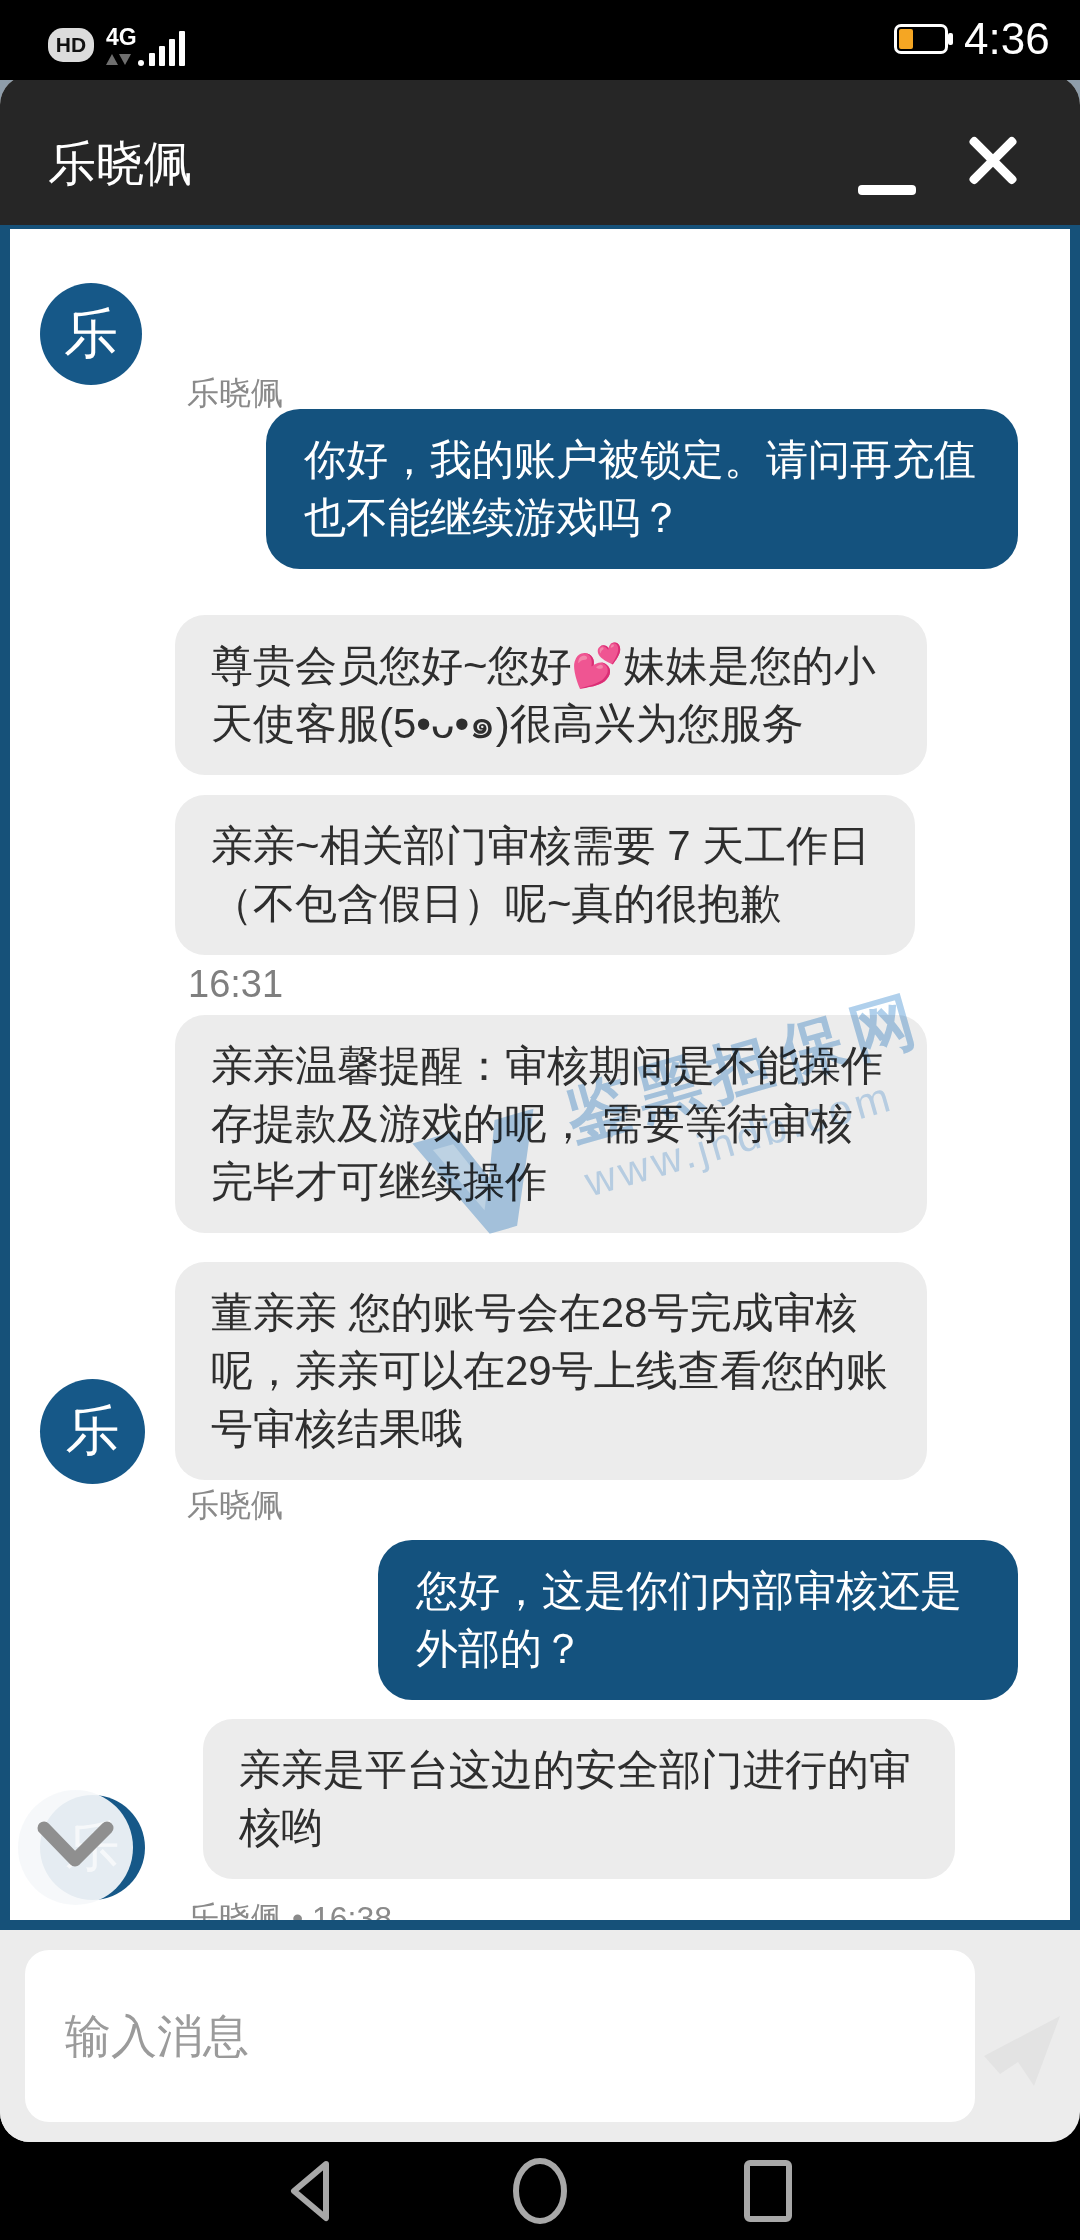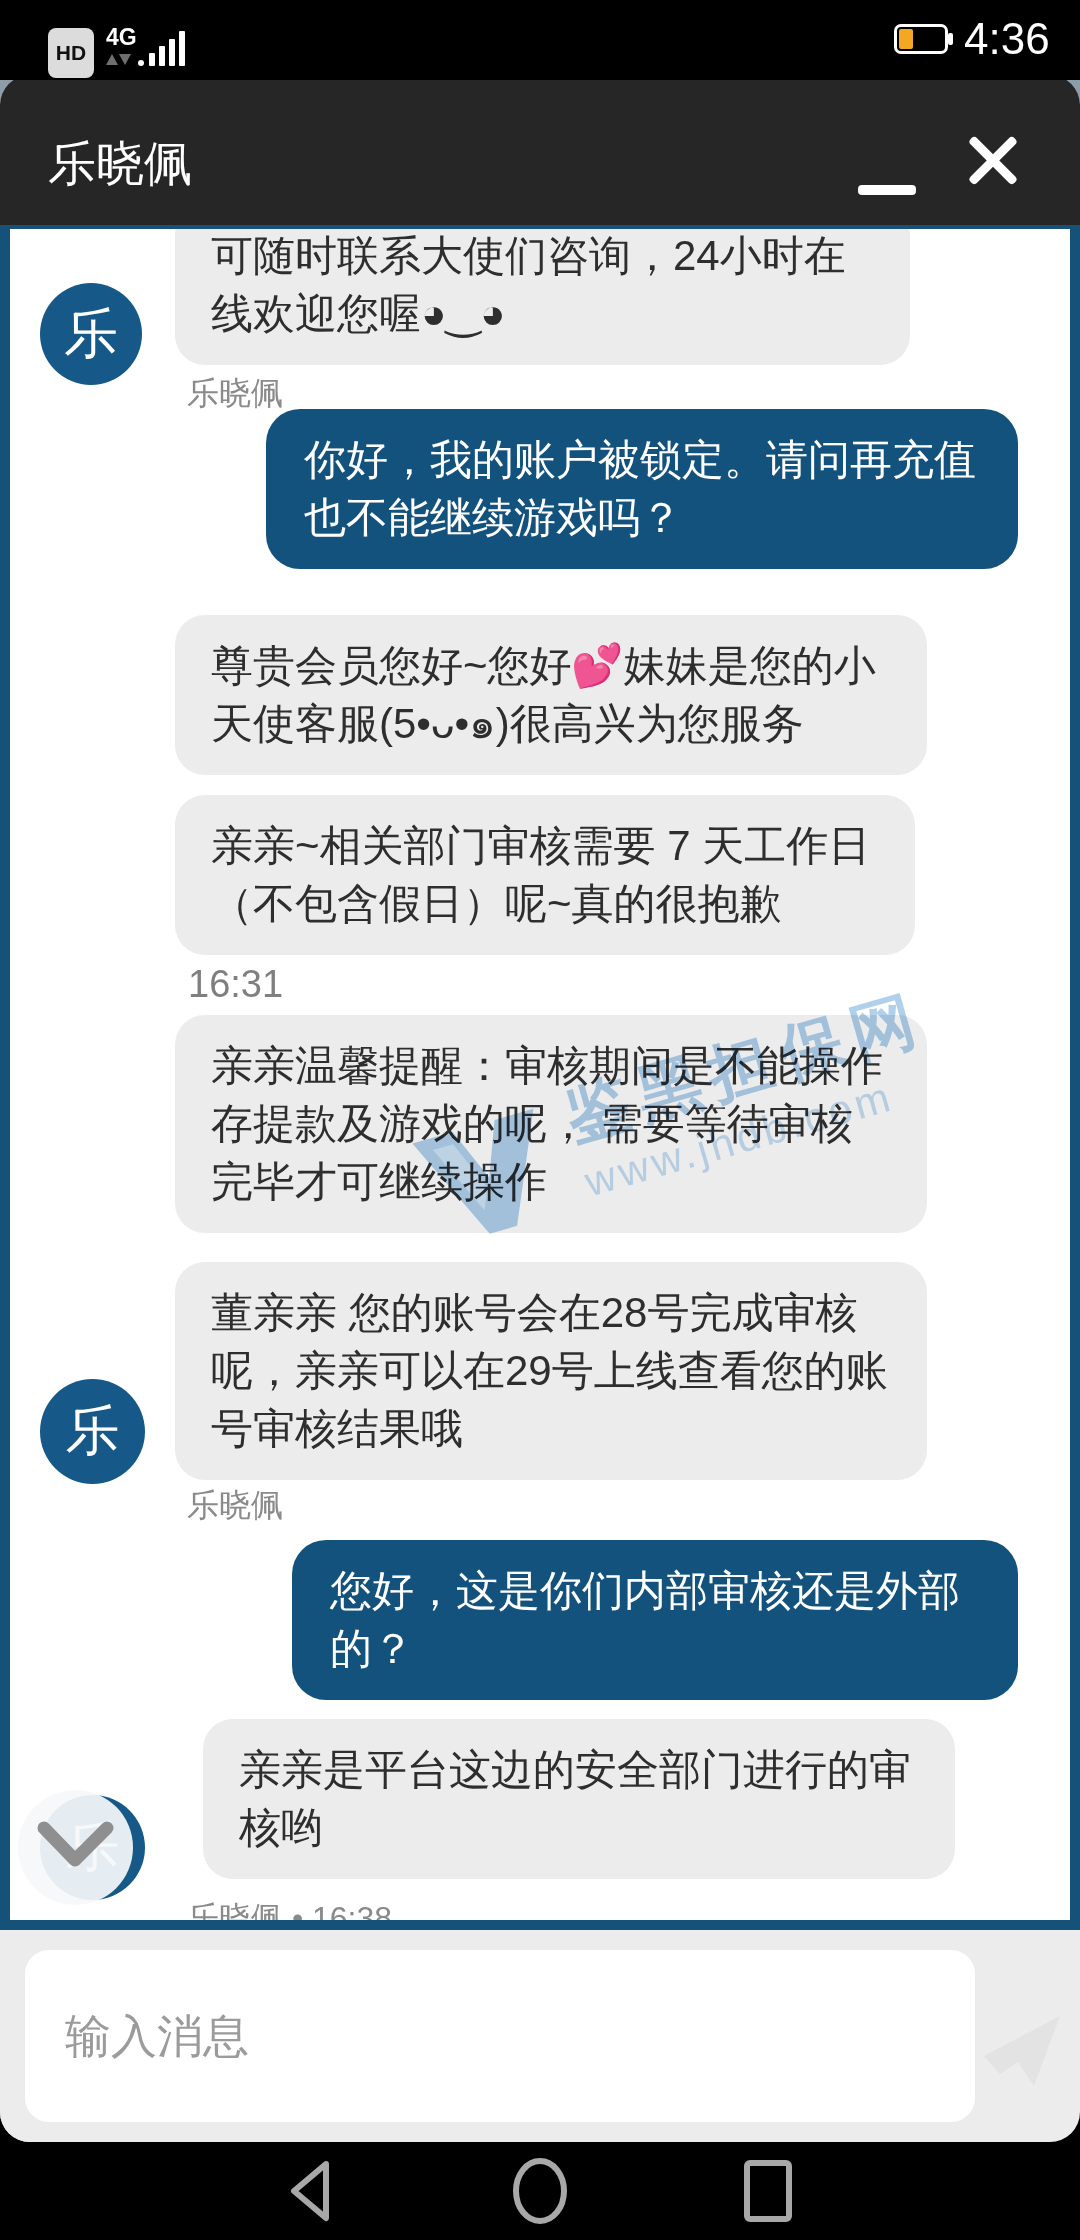--- a/index.html
+++ b/index.html
@@ -2,21 +2,21 @@
 <html><head>
 <meta charset="utf-8">
 <style>
   html,body{margin:0;padding:0;background:#000;}
   *{box-sizing:border-box;}
   #screen{position:relative;width:1080px;height:2240px;background:#000;overflow:hidden;
           font-family:"Liberation Sans","DejaVu Sans",sans-serif;}
 
   
   .statusbar{position:absolute;left:0;top:0;width:1080px;height:80px;background:#000;z-index:5;}
-  .hd-badge{position:absolute;left:48px;top:28px;width:46px;height:50px;background:#dcdcdc;border-radius:8px;
+  .hd-badge{position:absolute;left:48px;top:28px;width:46px;height:34px;background:#dcdcdc;border-radius:15px;
             color:#111;font-size:21px;font-weight:bold;display:flex;align-items:center;justify-content:center;}
   .net-type{position:absolute;left:106px;top:24px;color:#fff;font-size:23px;font-weight:bold;}
   .net-arrows{position:absolute;left:106px;top:52px;width:26px;height:16px;}
   .net-arrows i{position:absolute;width:0;height:0;border-left:6px solid transparent;border-right:6px solid transparent;}
   .net-arrows .up{left:0;top:2px;border-bottom:11px solid #6f6f6f;}
   .net-arrows .dn{left:13px;top:2px;border-top:11px solid #6f6f6f;}
   .sig{position:absolute;left:138px;top:26px;width:70px;height:42px;}
   .sig i{position:absolute;bottom:2px;background:#fff;border-radius:1px;}
   .sig .dot{left:0;width:6px;height:6px;border-radius:50%;}
   .sig .b1{left:11px;width:6px;height:13px;}
@@ -117,38 +117,37 @@
         <span><i class="x1"></i><i class="x2"></i></span>
       </div>
     </div>
 
     <div class="frame">
       <div class="content">
 
         <div class="avatar" style="left:30px;top:54px;width:102px;height:102px;">
           <span>乐</span>
         </div>
-        <div class="msg in" style="left:165px;top:-24px;width:735px;">可随时联系大使们咨询，24小时在线欢迎您喔◕‿◕</div>
         <div class="sender-label" style="left:177px;top:146px;">乐晓佩</div>
 
         <div class="msg out" style="right:52px;top:180px;width:752px;">你好，我的账户被锁定。请问再充值也不能继续游戏吗？</div>
 
         <div class="msg in" style="left:165px;top:386px;width:752px;">尊贵会员您好~您好💕妹妹是您的小天使客服(5•ᴗ•๑)很高兴为您服务</div>
         <div class="msg in" style="left:165px;top:566px;width:740px;">亲亲~相关部门审核需要 7 天工作日（不包含假日）呢~真的很抱歉</div>
         <div class="time-divider" style="left:178px;top:734px;">16:31</div>
 
         <div class="msg in" style="left:165px;top:786px;width:752px;">亲亲温馨提醒：审核期间是不能操作存提款及游戏的呢， 需要等待审核完毕才可继续操作</div>
 
         <div class="msg in" style="left:165px;top:1033px;width:752px;">董亲亲 您的账号会在28号完成审核呢，亲亲可以在29号上线查看您的账号审核结果哦</div>
         <div class="avatar" style="left:30px;top:1150px;">
           <span>乐</span>
         </div>
         <div class="sender-label" style="left:177px;top:1258px;">乐晓佩</div>
 
-        <div class="msg out" style="right:52px;top:1311px;width:726px;">您好，这是你们内部审核还是外部的？</div>
+        <div class="msg out" style="right:52px;top:1311px;width:640px;">您好，这是你们内部审核还是外部的？</div>
 
         <div class="msg in" style="left:165px;top:1490px;width:752px;margin-left:28px;">亲亲是平台这边的安全部门进行的审核哟</div>
         <div class="avatar" style="left:30px;top:1566px;">
           <span>乐</span>
         </div>
         <div class="scrollbtn" style="left:8px;top:1561px;">
           <svg width="115" height="115" viewBox="0 0 115 115">
             <polyline points="26,38 57,70 89,38" fill="none" stroke="#8f8f8f" stroke-width="13" stroke-linecap="round" stroke-linejoin="round"></polyline>
           </svg>
         </div>

